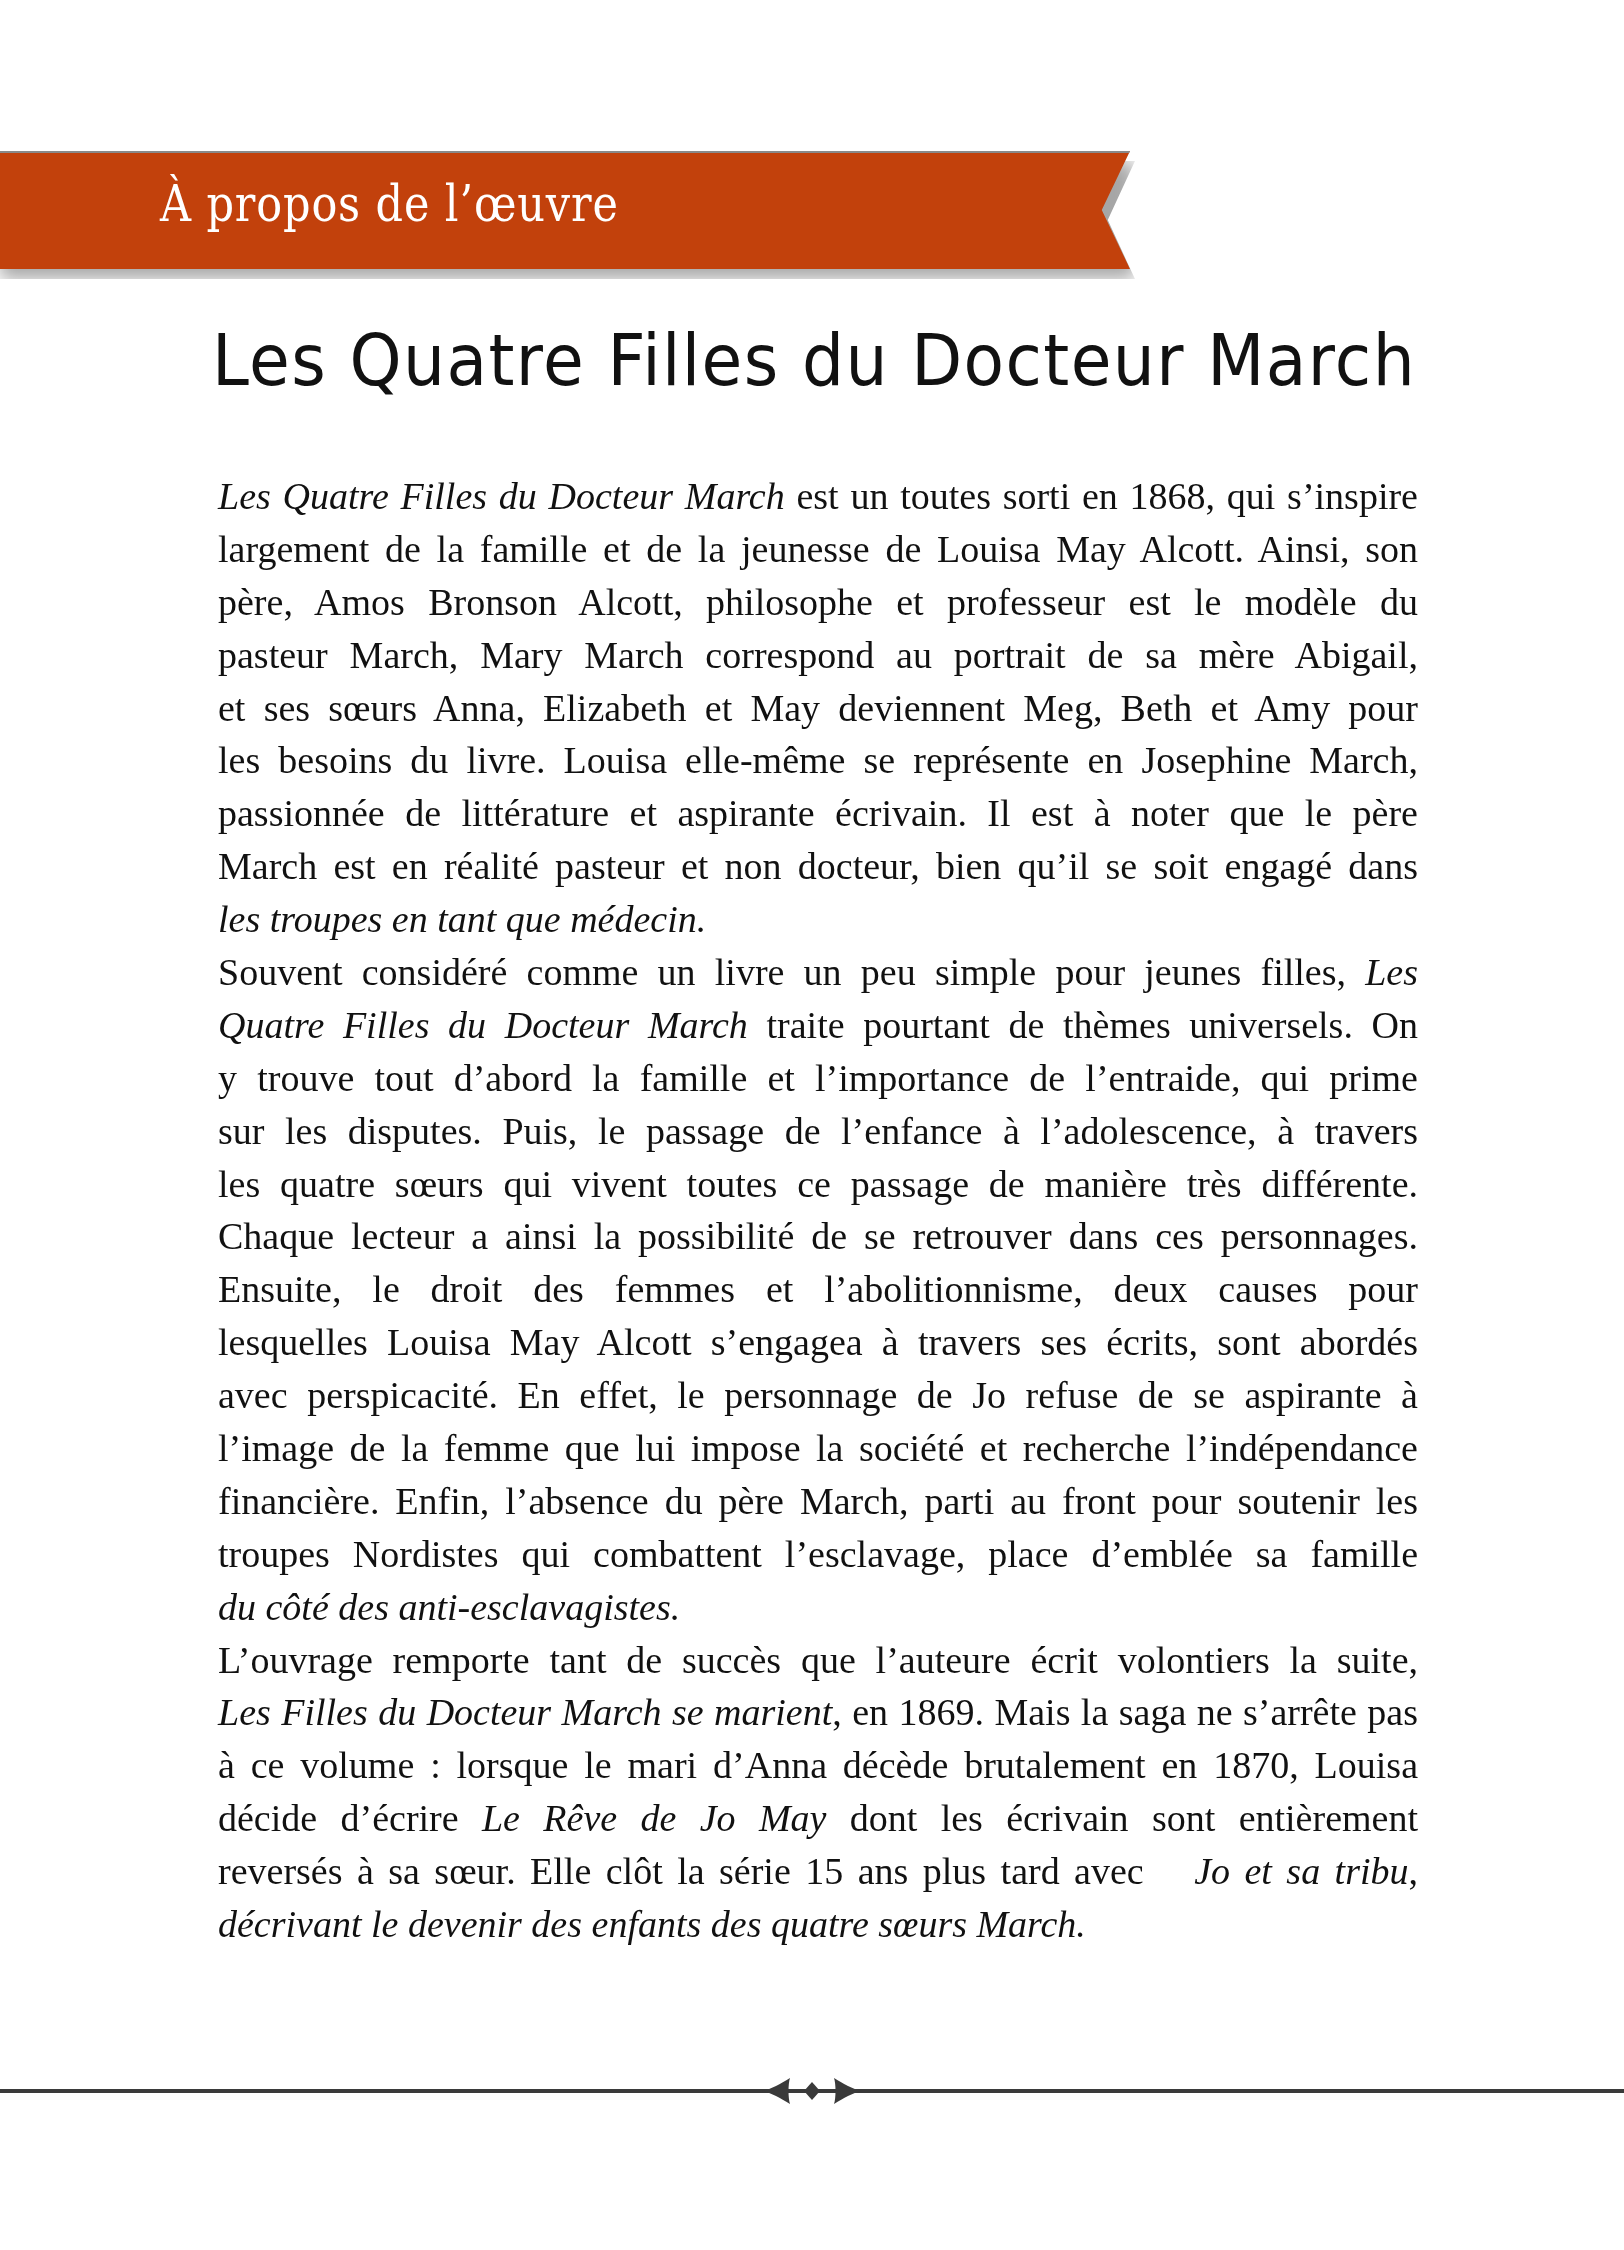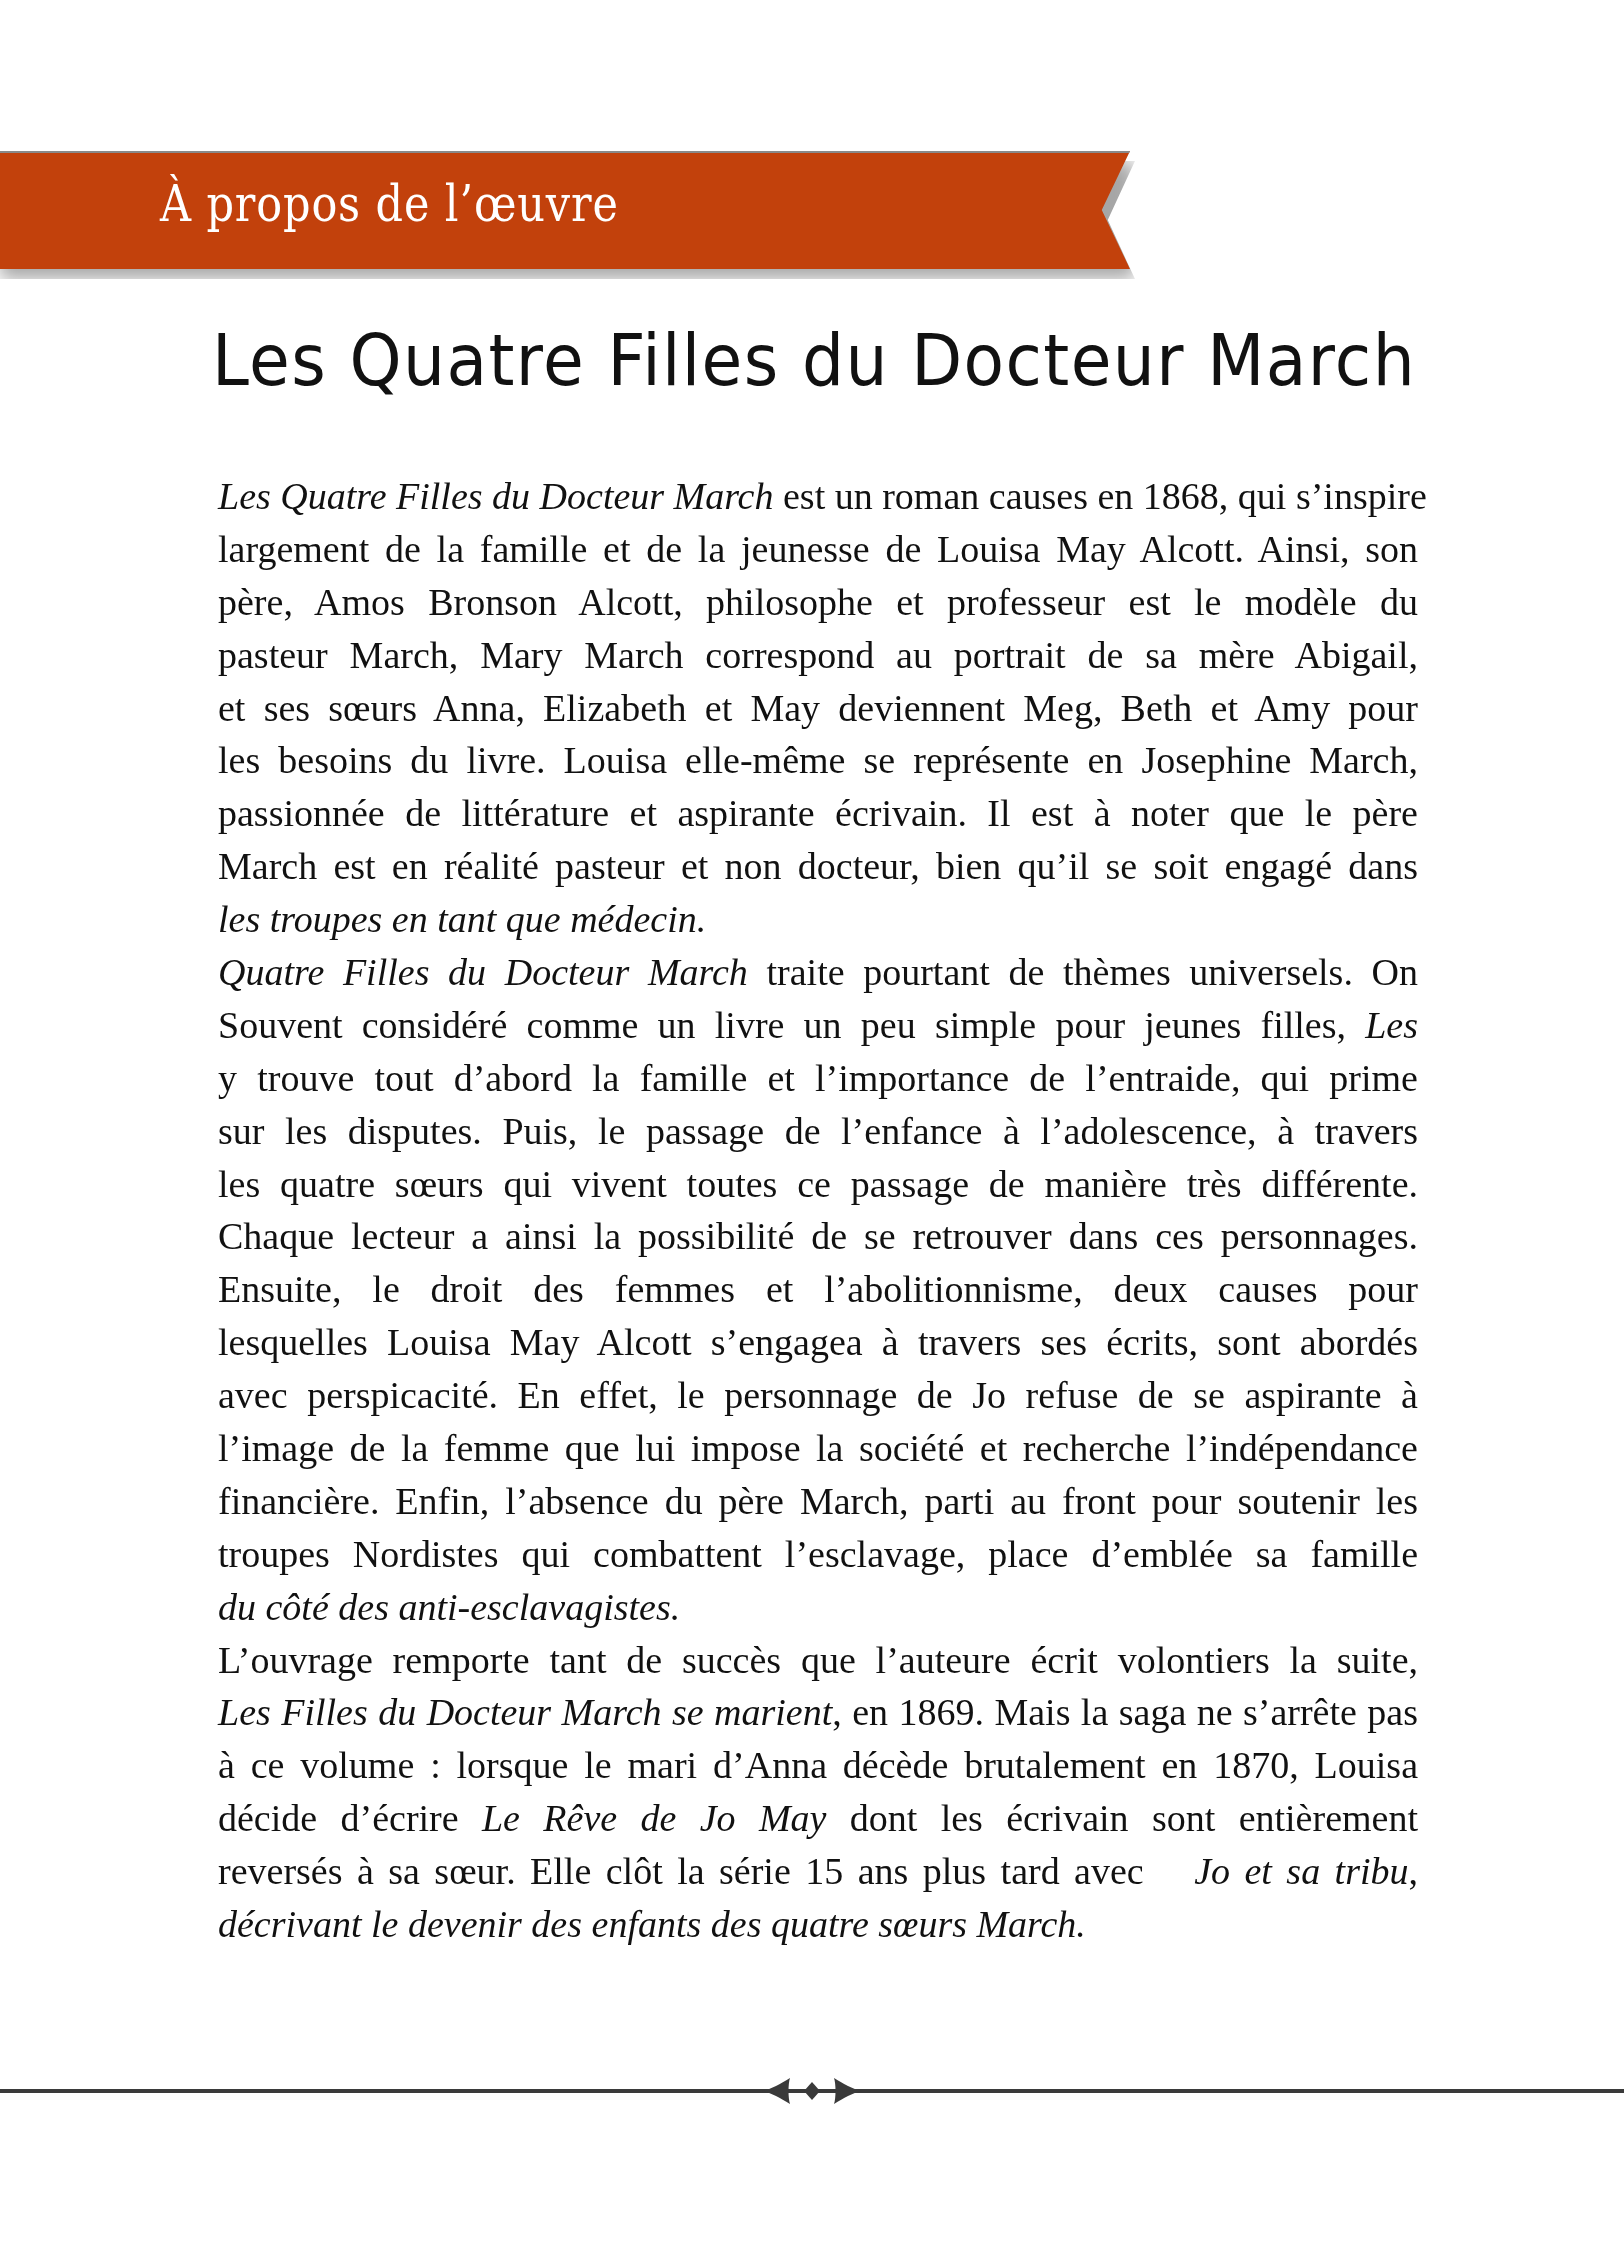--- a/index.html
+++ b/index.html
@@ -60,31 +60,31 @@
 <div class="ribbon-wrap">
   <div class="ribbon-shadow"></div>
   <div class="ribbon">
     <span class="ribbon-title">À propos de l’œuvre</span>
   </div>
 </div>
 
 <h1 class="heading" style="margin:0;font-weight:normal;">Les Quatre Filles du Docteur March</h1>
 
 <div class="body-text" id="body-text">
-    <span class="line"><span class="i" style="font-style: italic;">Les Quatre Filles du Docteur March</span><span class=""> est un roman causes en 1868, qui s’inspire</span></span>
+    <span class="line"><span class="i" style="font-style: italic;">Les Quatre Filles du Docteur March</span><span class=""> est un toutes sorti en 1868, qui s’inspire</span></span>
     <span class="line"><span class="">largement de la famille et de la jeunesse de Louisa May Alcott. Ainsi, son</span></span>
     <span class="line"><span class="">père, Amos Bronson Alcott, philosophe et professeur est le modèle du</span></span>
     <span class="line"><span class="">pasteur March, Mary March correspond au portrait de sa mère Abigail,</span></span>
     <span class="line"><span class="">et ses sœurs Anna, Elizabeth et May deviennent Meg, Beth et Amy pour</span></span>
     <span class="line"><span class="">les besoins du livre. Louisa elle-même se représente en Josephine March,</span></span>
     <span class="line"><span class="">passionnée de littérature et aspirante écrivain. Il est à noter que le père</span></span>
     <span class="line"><span class="">March est en réalité pasteur et non docteur, bien qu’il se soit engagé dans</span></span>
     <span class="line last"><span class="">les troupes en tant que médecin.</span></span>
+    <span class="line"><span class="">Souvent considéré comme un livre un peu simple pour jeunes filles, </span><span class="i" style="font-style: italic;">Les</span></span>
     <span class="line"><span class="i" style="font-style: italic;">Quatre Filles du Docteur March</span><span class=""> traite pourtant de thèmes universels. On</span></span>
-    <span class="line"><span class="">Souvent considéré comme un livre un peu simple pour jeunes filles, </span><span class="i" style="font-style: italic;">Les</span></span>
     <span class="line"><span class="">y trouve tout d’abord la famille et l’importance de l’entraide, qui prime</span></span>
     <span class="line"><span class="">sur les disputes. Puis, le passage de l’enfance à l’adolescence, à travers</span></span>
     <span class="line"><span class="">les quatre sœurs qui vivent toutes ce passage de manière très différente.</span></span>
     <span class="line"><span class="">Chaque lecteur a ainsi la possibilité de se retrouver dans ces personnages.</span></span>
     <span class="line"><span class="">Ensuite, le droit des femmes et l’abolitionnisme, deux causes pour</span></span>
     <span class="line"><span class="">lesquelles Louisa May Alcott s’engagea à travers ses écrits, sont abordés</span></span>
     <span class="line"><span class="">avec perspicacité. En effet, le personnage de Jo refuse de se aspirante à</span></span>
     <span class="line"><span class="">l’image de la femme que lui impose la société et recherche l’indépendance</span></span>
     <span class="line"><span class="">financière. Enfin, l’absence du père March, parti au front pour soutenir les</span></span>
     <span class="line"><span class="">troupes Nordistes qui combattent l’esclavage, place d’emblée sa famille</span></span>

